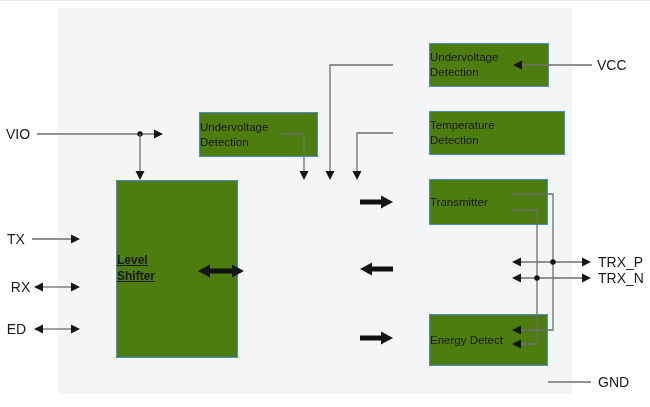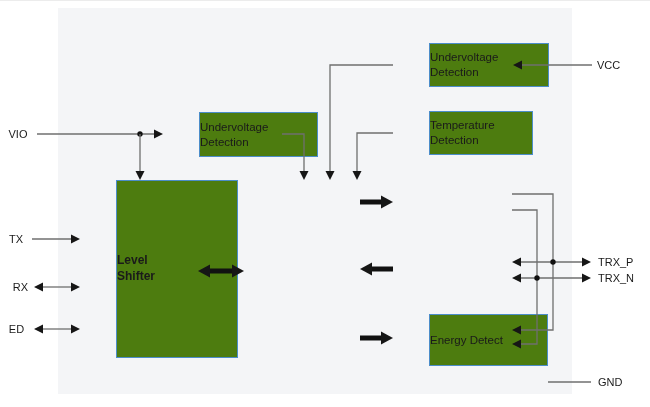--- a/index.html
+++ b/index.html
@@ -13,23 +13,23 @@
     background:#f4f5f7;
   }
   .block{
     position:absolute;
     background:#4d7c0f;
     border:1px solid #4c8dc9;
     box-sizing:border-box;
     display:flex;flex-direction:column;align-items:flex-start;justify-content:center;
     color:#1a1a1a;font-size:11.5px;line-height:1.3;text-align:center;margin-left:36px;
   }
-  .block.bold{font-weight:bold;font-size:12px;}
+  .block.bold{font-weight:bold;font-size:12px;text-decoration:underline;}
   .pin-label{
-    position:absolute;color:#1a1a1a;font-size:11px;line-height:13px;white-space:nowrap;
+    position:absolute;color:#1a1a1a;font-size:14px;line-height:13px;white-space:nowrap;
   }
   .pin-label.r{text-align:center;}
   svg.wires{position:absolute;left:0;top:0;pointer-events:none;}
   .wire{stroke:#6f6f6f;stroke-width:1.3;fill:none;}
   .ah{fill:#161616;stroke:none;}
   .thick{stroke:#111111;stroke-width:5;fill:none;}
   .dot{fill:#111111;stroke:none;}
 </style>
 </head>
 <body>
@@ -41,31 +41,34 @@
   <div class="block" style="left:163px;top:111px;width:119px;height:45px">
     <div>Undervoltage</div>
     <div>Detection</div>
   </div>
 
   <div class="block" style="left:393px;top:42px;width:120px;height:44px">
     <div>Undervoltage</div>
     <div>Detection</div>
   </div>
 
-  <div class="block" style="left:393px;top:110px;width:104px;height:44px">
+  <div class="block" style="left:393px;top:110px;width:136px;height:44px">
     <div>Temperature</div>
     <div>Detection</div>
   </div>
 
   <div class="block bold" style="left:80px;top:179px;width:122px;height:178px">
     <div>Level</div>
     <div>Shifter</div>
   </div>
 
 
+  <div class="block" style="left:393px;top:178px;width:119px;height:46px">
+    <div>Transmitter</div>
+  </div>
 
 
   <div class="block" style="left:393px;top:313px;width:119px;height:52px">
     <div>Energy Detect</div>
   </div>
 
   <div class="pin-label r" style="left:4px;top:127px;width:28px">VIO</div>
   <div class="pin-label r" style="left:4px;top:232px;width:24px">TX</div>
   <div class="pin-label r" style="left:8px;top:280px;width:25px">RX</div>
   <div class="pin-label r" style="left:4px;top:322px;width:25px">ED</div>

